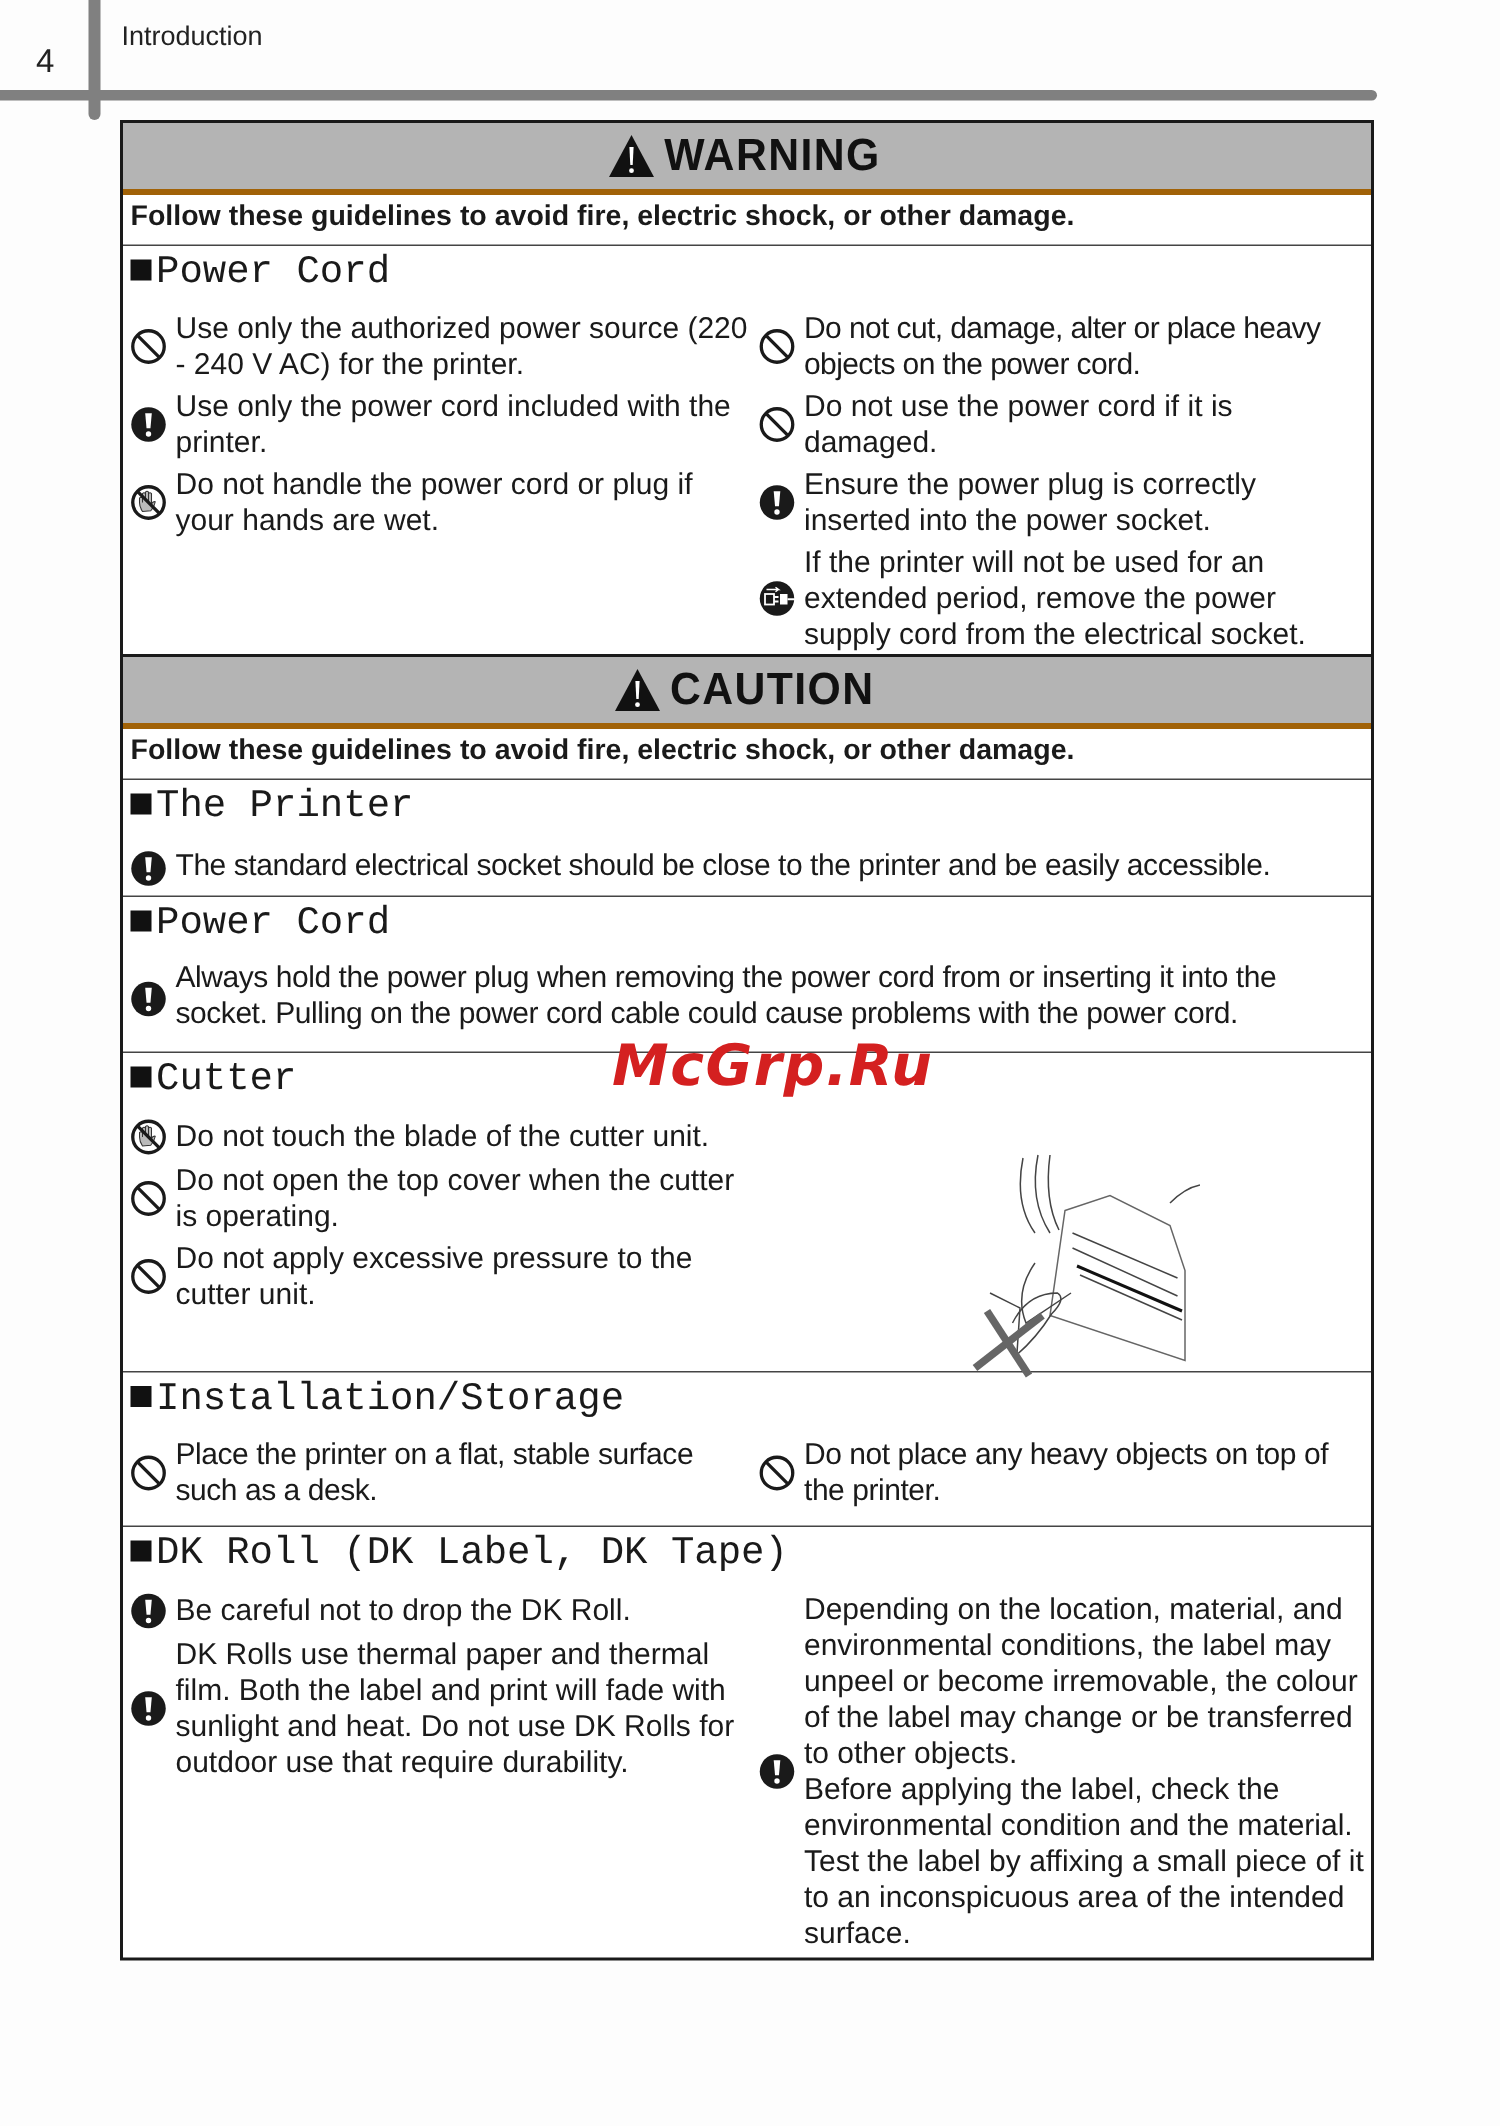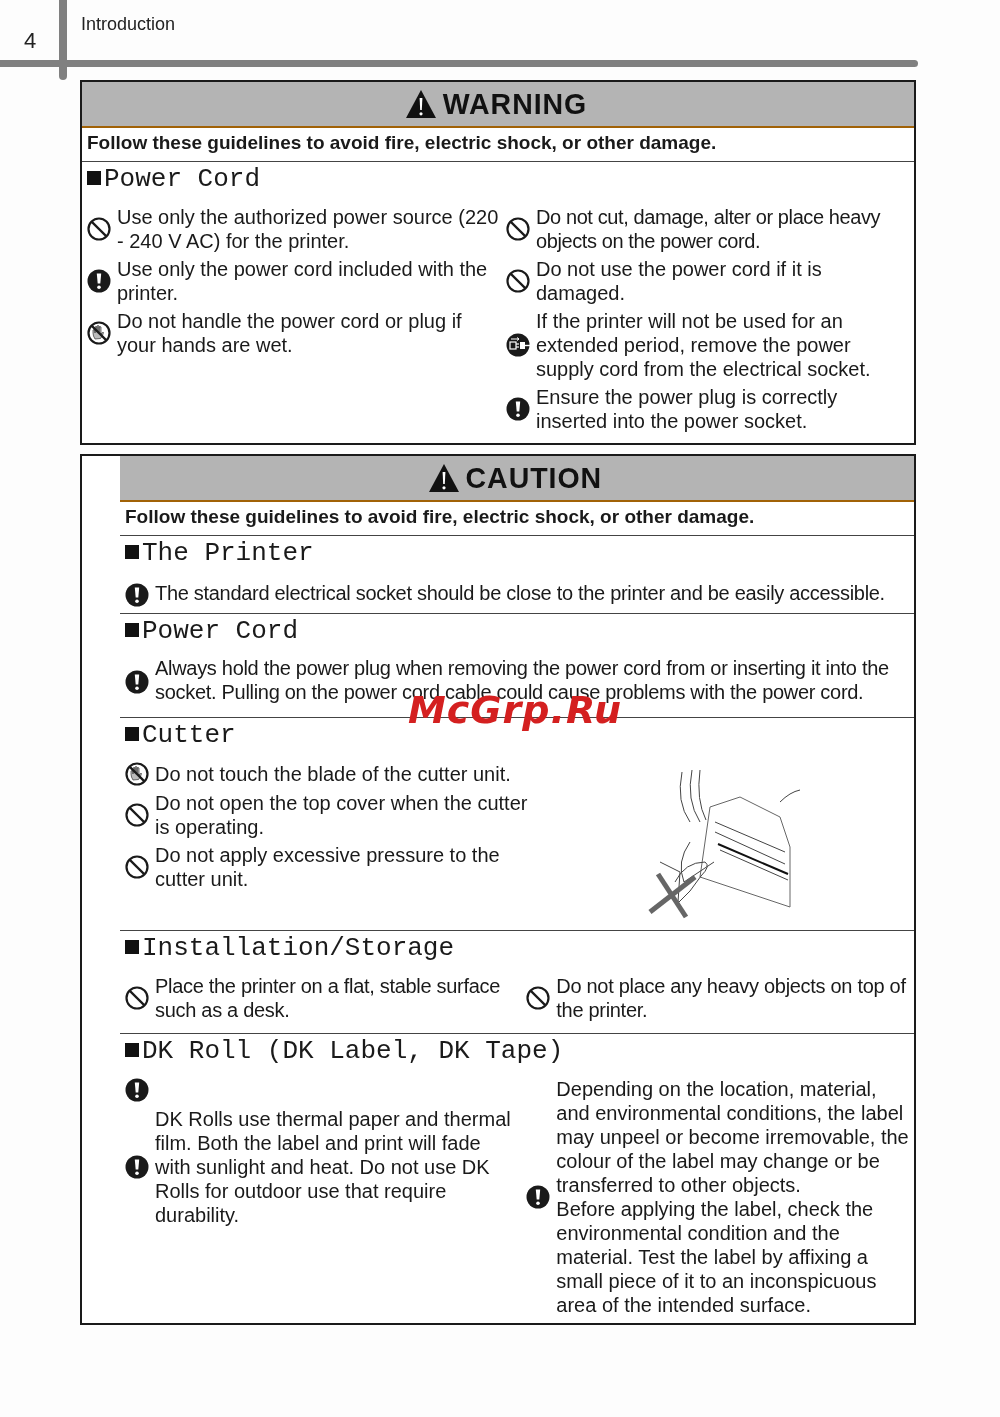--- a/index.html
+++ b/index.html
@@ -8,23 +8,23 @@
 
   
   .vbar { position:absolute; left:59px; top:0; width:8px; height:80px; background:#808080; border-radius:0 0 4px 4px; }
   .hbar { position:absolute; left:0; top:60px; width:918px; height:7px; background:#808080; border-radius:0 4px 4px 0; }
   .page-num { position:absolute; left:24px; top:28px; font-size:22px; color:#222; }
   .chapter { position:absolute; left:81px; top:14px; font-size:18px; color:#222; }
 
   
   .box { position:absolute; left:80px; width:836px; border:2px solid #1a1a1a; background:#fff; box-sizing:border-box; }
   .box.warning { top:80px; height:365px; }
-  .box.caution { top:454px; height:871px;padding-left:38px; }
-
-  .box-head { background:#b4b4b4; height:44px; border-bottom:2px solid #a16207; display:flex; align-items:center; justify-content:center; }
+  .box.caution { top:436px; height:871px; }
+
+  .box-head { background:#b4b4b4; height:44px; border-bottom:4px solid #a16207; display:flex; align-items:center; justify-content:center; }
   .box-head .tri { width:32px; height:30px; margin-right:2px; }
   .box-head .title { font-size:30px; font-weight:bold; letter-spacing:1px; color:#111; transform:scaleX(0.95); }
 
   .intro { height:33px; border-bottom:1px solid #444; font-weight:bold; font-size:19px; padding-left:5px; line-height:30px; white-space:nowrap; }
 
   .section { border-bottom:1px solid #444; position:relative; }
   .section:last-child { border-bottom:none; }
   .sec-title { font-size:26px; padding-left:5px; line-height:32px; padding-top:1px;font-family:Liberation Mono, monospace; }
   .sec-title .sq { display:inline-block; width:14px; height:14px; background:#111; margin-right:3px; vertical-align:1px; }
 
@@ -121,29 +121,29 @@
             <span class="txt tight">Do not cut, damage, alter or place heavy objects on the power cord.</span>
           </div>
         <div class="item">
             <svg class="ic">
               <use href="#sym-prohibited"></use>
             </svg>
             <span class="txt">Do not use the power cord if it is damaged.</span>
           </div>
         <div class="item">
             <svg class="ic">
+              <use href="#sym-mandatory"></use>
+            </svg>
+            <span class="txt">Ensure the power plug is correctly inserted into the power socket.</span>
+          </div>
+        <div class="item">
+            <svg class="ic">
               <use href="#sym-unplug"></use>
             </svg>
             <span class="txt">If the printer will not be used for an extended period, remove the power supply cord from the electrical socket.</span>
-          </div>
-        <div class="item">
-            <svg class="ic">
-              <use href="#sym-mandatory"></use>
-            </svg>
-            <span class="txt">Ensure the power plug is correctly inserted into the power socket.</span>
           </div>
       </div>
     </div>
   </div>
 </div>
 
 <div class="box caution">
   <div class="box-head">
     <svg class="tri" viewBox="0 0 32 30">
       <path d="M16 1 L31 29 H1 Z" fill="#111"></path>
@@ -227,20 +227,21 @@
   </div>
 
   <div class="section">
     <div class="sec-title"><span class="sq"></span><span>DK Roll (DK Label, DK Tape)</span></div>
     <div class="cols">
       <div class="col">
         <div class="item">
             <svg class="ic">
               <use href="#sym-mandatory"></use>
             </svg>
+            <span class="txt">Be careful not to drop the DK Roll.</span>
           </div>
         <div class="item">
             <svg class="ic">
               <use href="#sym-mandatory"></use>
             </svg>
             <span class="txt">DK Rolls use thermal paper and thermal film. Both the label and print will fade with sunlight and heat. Do not use DK Rolls for outdoor use that require durability.</span>
           </div>
       </div>
       <div class="col right">
         <div class="item">

